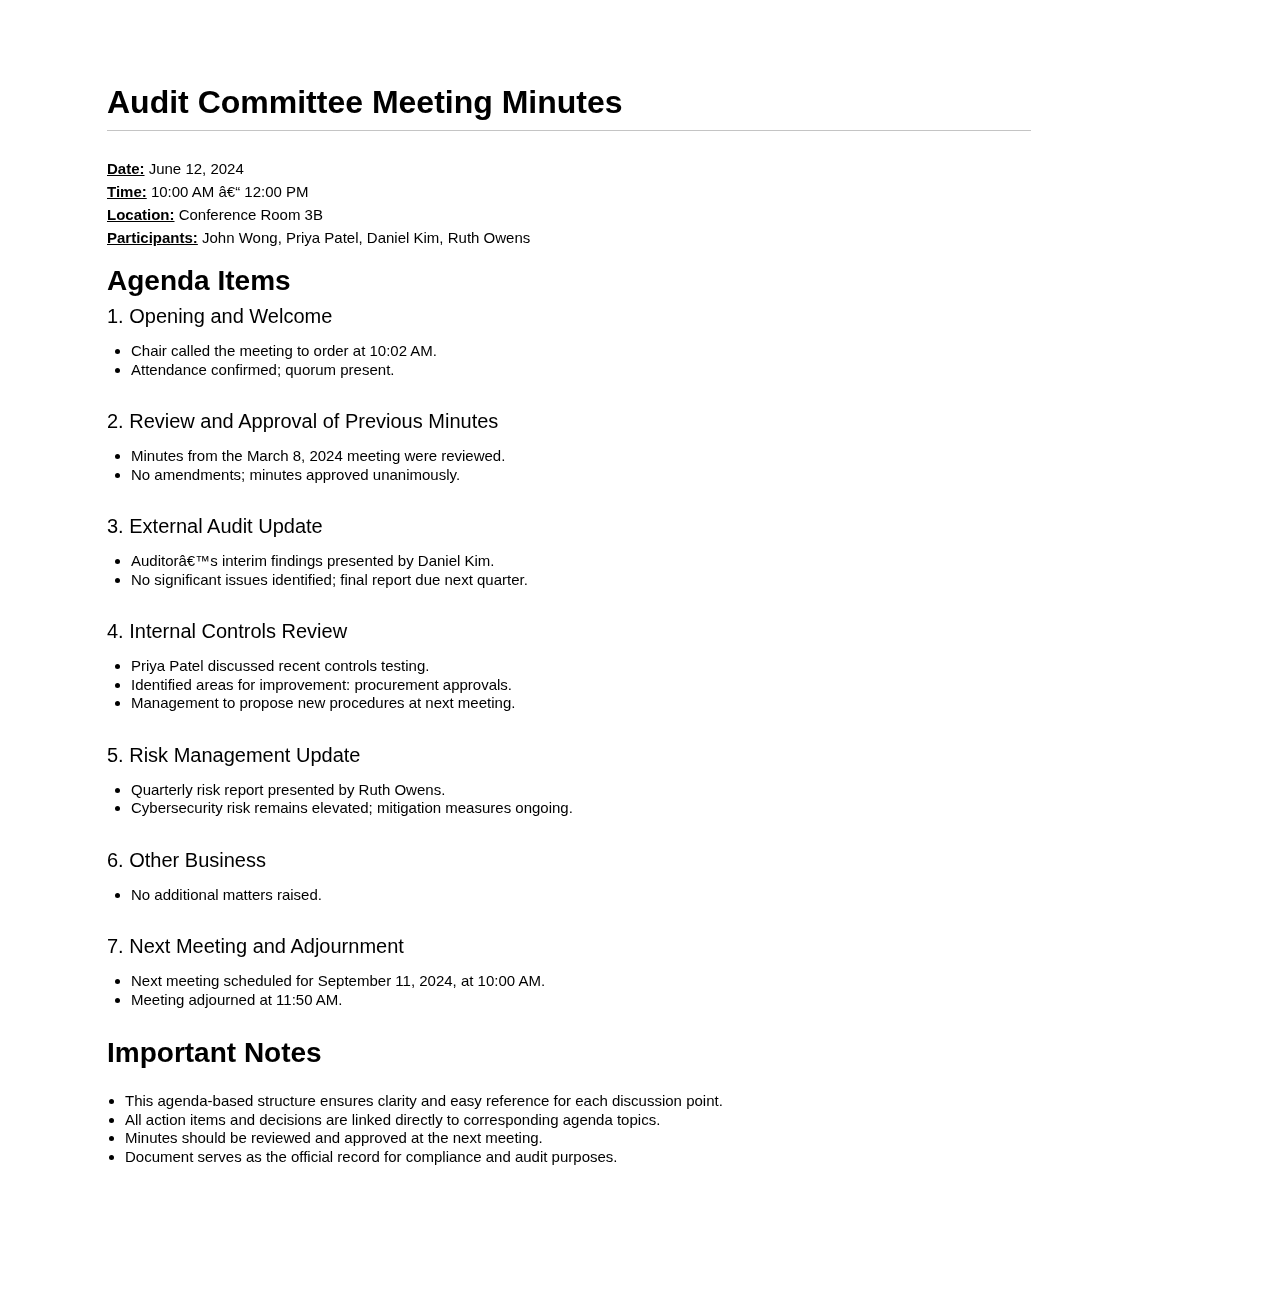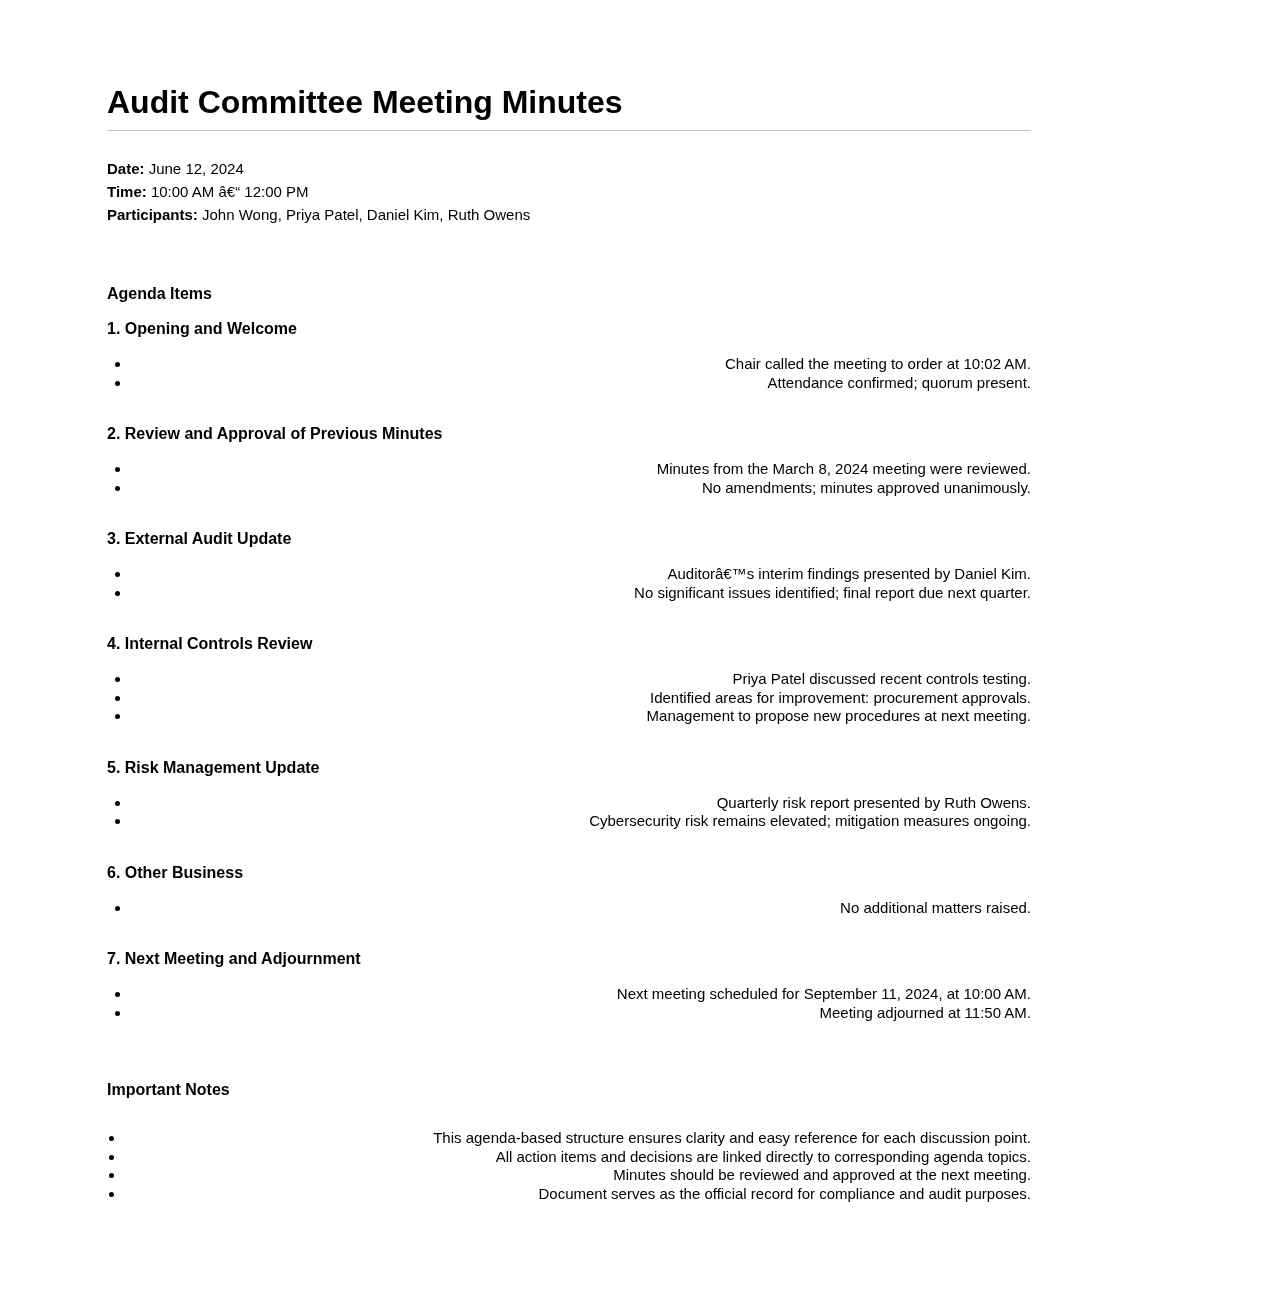--- a/index.html
+++ b/index.html
@@ -24,59 +24,60 @@
     padding-bottom: 10px;
     border-bottom: 1px solid #c4c4c4;
   }
   .meta {
     margin-top: 26px;
     font-size: 15px;
     line-height: 23px;
   }
   .meta .label {
     font-weight: bold;
+    text-decoration: underline;
   }
   h2 {
-    font-size: 16px;
+    font-size: 28px;
     font-weight: bold;
     line-height: 23px;
-    margin: 56px 0 14px 0;
+    margin: 20px 0 14px 0;
   }
   h3 {
-    font-size: 16px;
-    font-weight: bold;
+    font-size: 20px;
+    font-weight: normal;
     line-height: 20px;
     margin: 0 0 16px 0;
   }
   ul.bullets {
     margin: 0 0 32px 0;
     padding-left: 24px;
     font-size: 15px;
     line-height: 18.5px;
-    text-align: right;
   }
   ul.bullets li {
     margin: 0;
     padding: 0;
   }
   ul.notes-list {
     margin: 28px 0 16px 0;
     padding-left: 18px;
   }
 </style>
 </head>
 <body>
 
 <div class="page">
 
   <h1>Audit Committee Meeting Minutes</h1>
 
   <div class="meta" id="meta-block">
       <div><span class="label">Date:</span> <span>June 12, 2024</span></div>
       <div><span class="label">Time:</span> <span>10:00 AM â€“ 12:00 PM</span></div>
+      <div><span class="label">Location:</span> <span>Conference Room 3B</span></div>
       <div><span class="label">Participants:</span> <span>John Wong, Priya Patel, Daniel Kim, Ruth Owens</span></div>
     </div>
 
   <h2>Agenda Items</h2>
 
   <div id="sections">
       <div>
         <h3>1. Opening and Welcome</h3>
         <ul class="bullets">
           <li>Chair called the meeting to order at 10:02 AM.</li>

